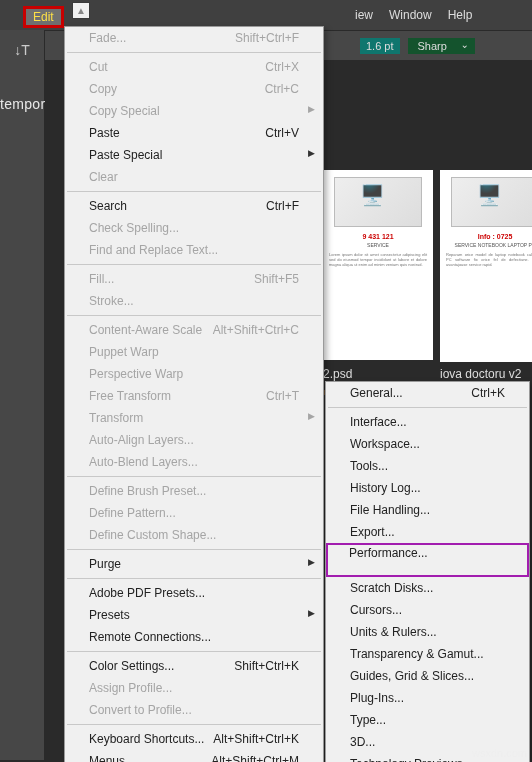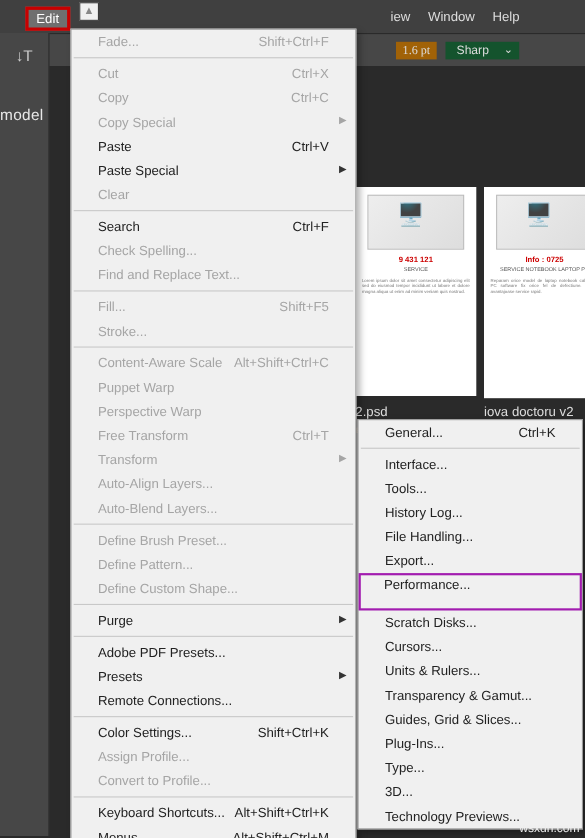--- a/index.html
+++ b/index.html
@@ -1,22 +1,22 @@
 <!DOCTYPE html>
 <html><head>
 <meta charset="utf-8">
 <style>
 * { margin: 0; padding: 0; box-sizing: border-box; font-family: "Segoe UI", Tahoma, sans-serif; }
 body { width: 532px; height: 762px; background: #2a2a2a; position: relative; overflow: hidden; }
 .topbar { height: 30px; background: #404040; display: flex; align-items: center; padding-left: 12px; }
 .topbar-label { color: #ddd; font-size: 12px; padding: 4px 8px; }
-.edit-btn { background: #6f6f6f; color: #ffffff; font-size: 12px; padding: 1px 7px; border: 3px solid #c80000; position: absolute; left: 23px; top: 6px; z-index: 20; }
+.edit-btn { background: #6f6f6f; color: #fde047; font-size: 12px; padding: 1px 7px; border: 3px solid #c80000; position: absolute; left: 23px; top: 6px; z-index: 20; }
 .submenu-indicator { position: absolute; left: 72px; top: 2px; font-size: 10px; color: #888; z-index: 19; border: 1px solid #3a3a3a; padding: 2px 3px; background: #f0f0f0; }
 .toolbar2 { height: 30px; background: #474747; display: flex; align-items: center; padding-left: 360px; gap: 8px; border-top: 1px solid #2a2a2a; }
-.toolbar2 .val { color: #ddd; font-size: 11px; background: #a16207; padding: 2px 6px; font-family: Liberation Serif, serif; }
+.toolbar2 .val { color: #ddd; font-size: 11px; background: #0f766e; padding: 2px 6px; }
 .toolbar2 .sel { color: #ddd; font-size: 11px; background: #14532d; padding: 2px 28px 2px 10px; position: relative; }
 .toolbar2 .sel::after { content: "⌄"; position: absolute; right: 6px; top: 1px; font-size: 10px; }
 .left-tools { position: absolute; left: 0; top: 30px; width: 45px; height: 730px; background: #474747; border-right: 1px solid #2a2a2a; }
 .tool-icon { width: 28px; height: 24px; margin: 8px auto; display: flex; align-items: center; justify-content: center; color: #ccc; font-size: 14px; }
 .photos-label { position: absolute; left: 0; top: 96px; color: #e8e8e8; font-size: 14px; z-index: 1; letter-spacing: 0.3px; }
 .canvas-area { position: absolute; left: 45px; top: 60px; right: 0; bottom: 0; background: #2a2a2a; }
 .thumb { position: absolute; width: 110px; background: #fff; font-size: 6px; color: #333; text-align: center; padding: 4px 3px; }
 .thumb.t1 { left: 323px; top: 170px; height: 190px; }
 .thumb.t2 { left: 440px; top: 170px; height: 192px; }
 .thumb .cartoon { width: 88px; height: 50px; margin: 3px auto 6px; background: linear-gradient(135deg,#eee 0%,#ddd 100%); border: 1px solid #bbb; position: relative; }
@@ -63,21 +63,21 @@
 <div class="submenu-indicator">▲</div>
 
 <div class="toolbar2">
   <span class="val">1.6 pt</span>
   <span class="sel">Sharp</span>
 </div>
 
 <div class="left-tools">
   <div class="tool-icon">↓T</div>
 </div>
-<div class="photos-label">model</div>
+<div class="photos-label">tempor</div>
 
 <div class="canvas-area"></div>
 
 <div class="thumb t1">
   <div class="cartoon"></div>
   <div class="hotline">9 431 121</div>
   <div class="subtitle">SERVICE</div>
   <div class="body">Lorem ipsum dolor sit amet consectetur adipiscing elit sed do eiusmod tempor incididunt ut labore et dolore magna aliqua ut enim ad minim veniam quis nostrud.</div>
 </div>
 <div class="thumb t2">
@@ -228,20 +228,23 @@
 <div class="menu sub" id="prefsMenu">
     <div class="menu-item">
       <span>General...</span>
       <span class="shortcut">Ctrl+K</span>
     </div>
     <div class="menu-sep"></div>
     <div class="menu-item">
       <span>Interface...</span>
     </div>
     <div class="menu-item">
+      <span>Workspace...</span>
+    </div>
+    <div class="menu-item">
       <span>Tools...</span>
     </div>
     <div class="menu-item">
       <span>History Log...</span>
     </div>
     <div class="menu-item">
       <span>File Handling...</span>
     </div>
     <div class="menu-item">
       <span>Export...</span>

